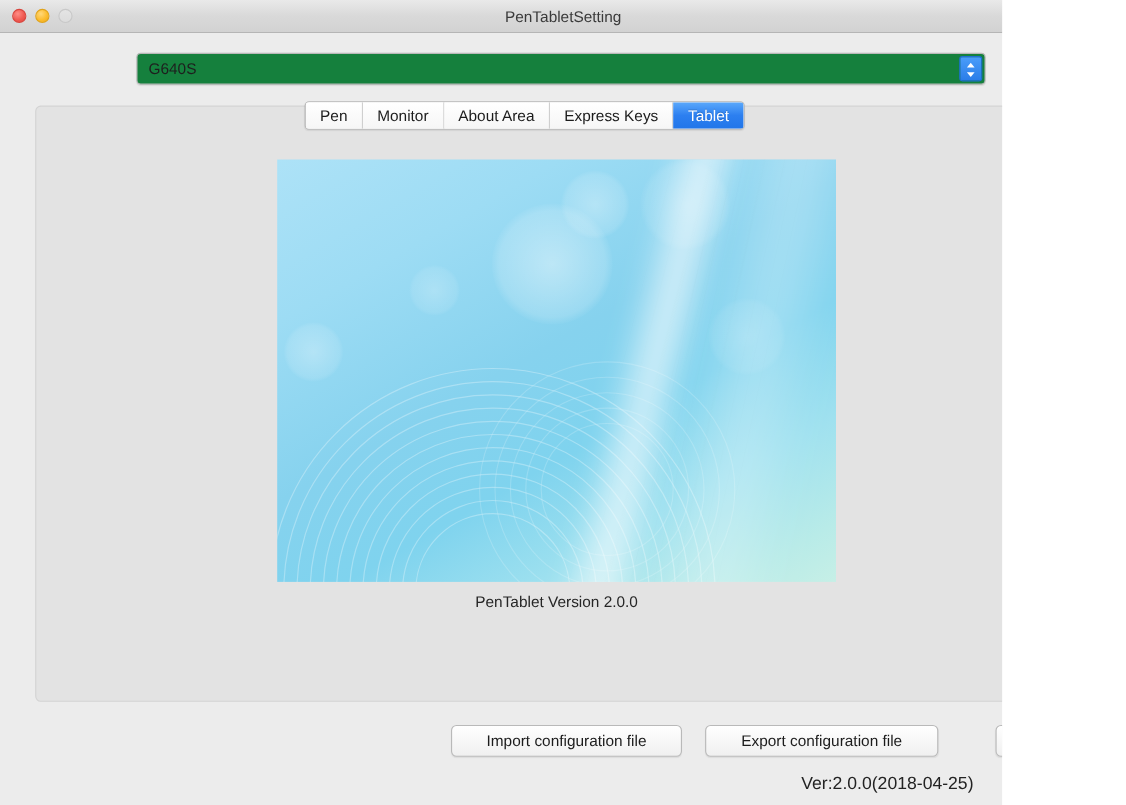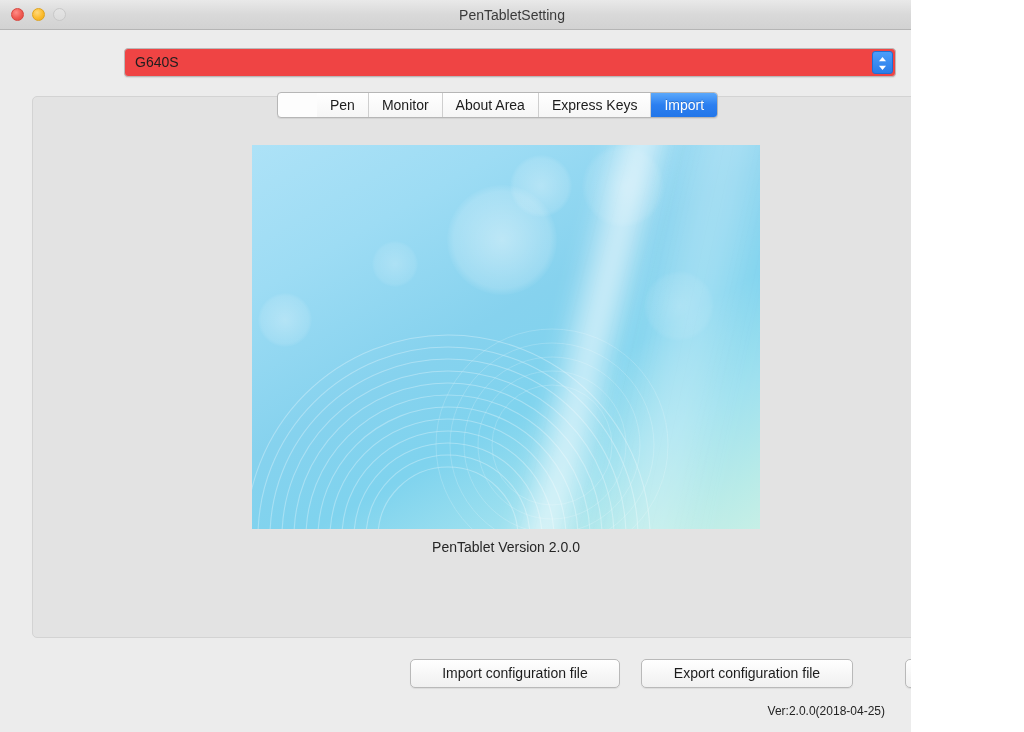--- a/index.html
+++ b/index.html
@@ -68,21 +68,21 @@
     font-weight: 400;
   }
 
   
   .device-popup {
     position: absolute;
     left: 124px;
     top: 48px;
     width: 772px;
     height: 29px;
-    background: #ef4444;
+    background: #15803d;
     border: 1px solid #b9b9b9;
     border-radius: 4px;
     box-sizing: border-box;
     box-shadow: 0 1px 1px rgba(0,0,0,0.08);
   }
   .device-value {
     position: absolute;
     left: 10px;
     top: 0;
     height: 27px;
@@ -111,21 +111,20 @@
     top: 92px;
     height: 26px;
     display: flex;
     border: 1px solid #b6b6b6;
     border-radius: 4px;
     background: #fdfdfd;
     box-sizing: border-box;
     overflow: hidden;
     box-shadow: 0 1px 1px rgba(0,0,0,0.07);
     z-index: 5;
-    padding-left: 39px;
   }
   .tab {
     position: relative;
     height: 24px;
     line-height: 24px;
     padding: 0 13px;
     font-size: 14px;
     color: #1c1c1c;
     background: linear-gradient(to bottom, #ffffff 0%, #f6f6f6 100%);
     border-right: 1px solid #cfcfcf;
@@ -229,21 +228,21 @@
     white-space: nowrap;
   }
   #btn-import { left: 410px; top: 659px; width: 210px; }
   #btn-export { left: 641px; top: 659px; width: 212px; }
   #btn-exit   { left: 905px; top: 659px; width: 91px;  }
 
   .ver-footer {
     position: absolute;
     right: 26px;
     top: 704px;
-    font-size: 12px;
+    font-size: 16px;
     color: #232323;
     white-space: nowrap;
   }
 </style>
 </head>
 <body>
 
 <div class="window">
 
   <div class="titlebar">
@@ -265,21 +264,21 @@
     </div>
   </div>
 
   <div class="panel"></div>
 
   <div class="tabbar">
     <div class="tab">Pen</div>
     <div class="tab">Monitor</div>
     <div class="tab">About Area</div>
     <div class="tab">Express Keys</div>
-    <div class="tab selected">Import</div>
+    <div class="tab selected">Tablet</div>
   </div>
 
   <div class="splash">
     <div class="splash-layer">
       <div class="bokeh b1"></div>
       <div class="bokeh b2"></div>
       <div class="bokeh b3"></div>
       <div class="bokeh b4"></div>
       <div class="bokeh b5"></div>
       <div class="bokeh b6"></div>

